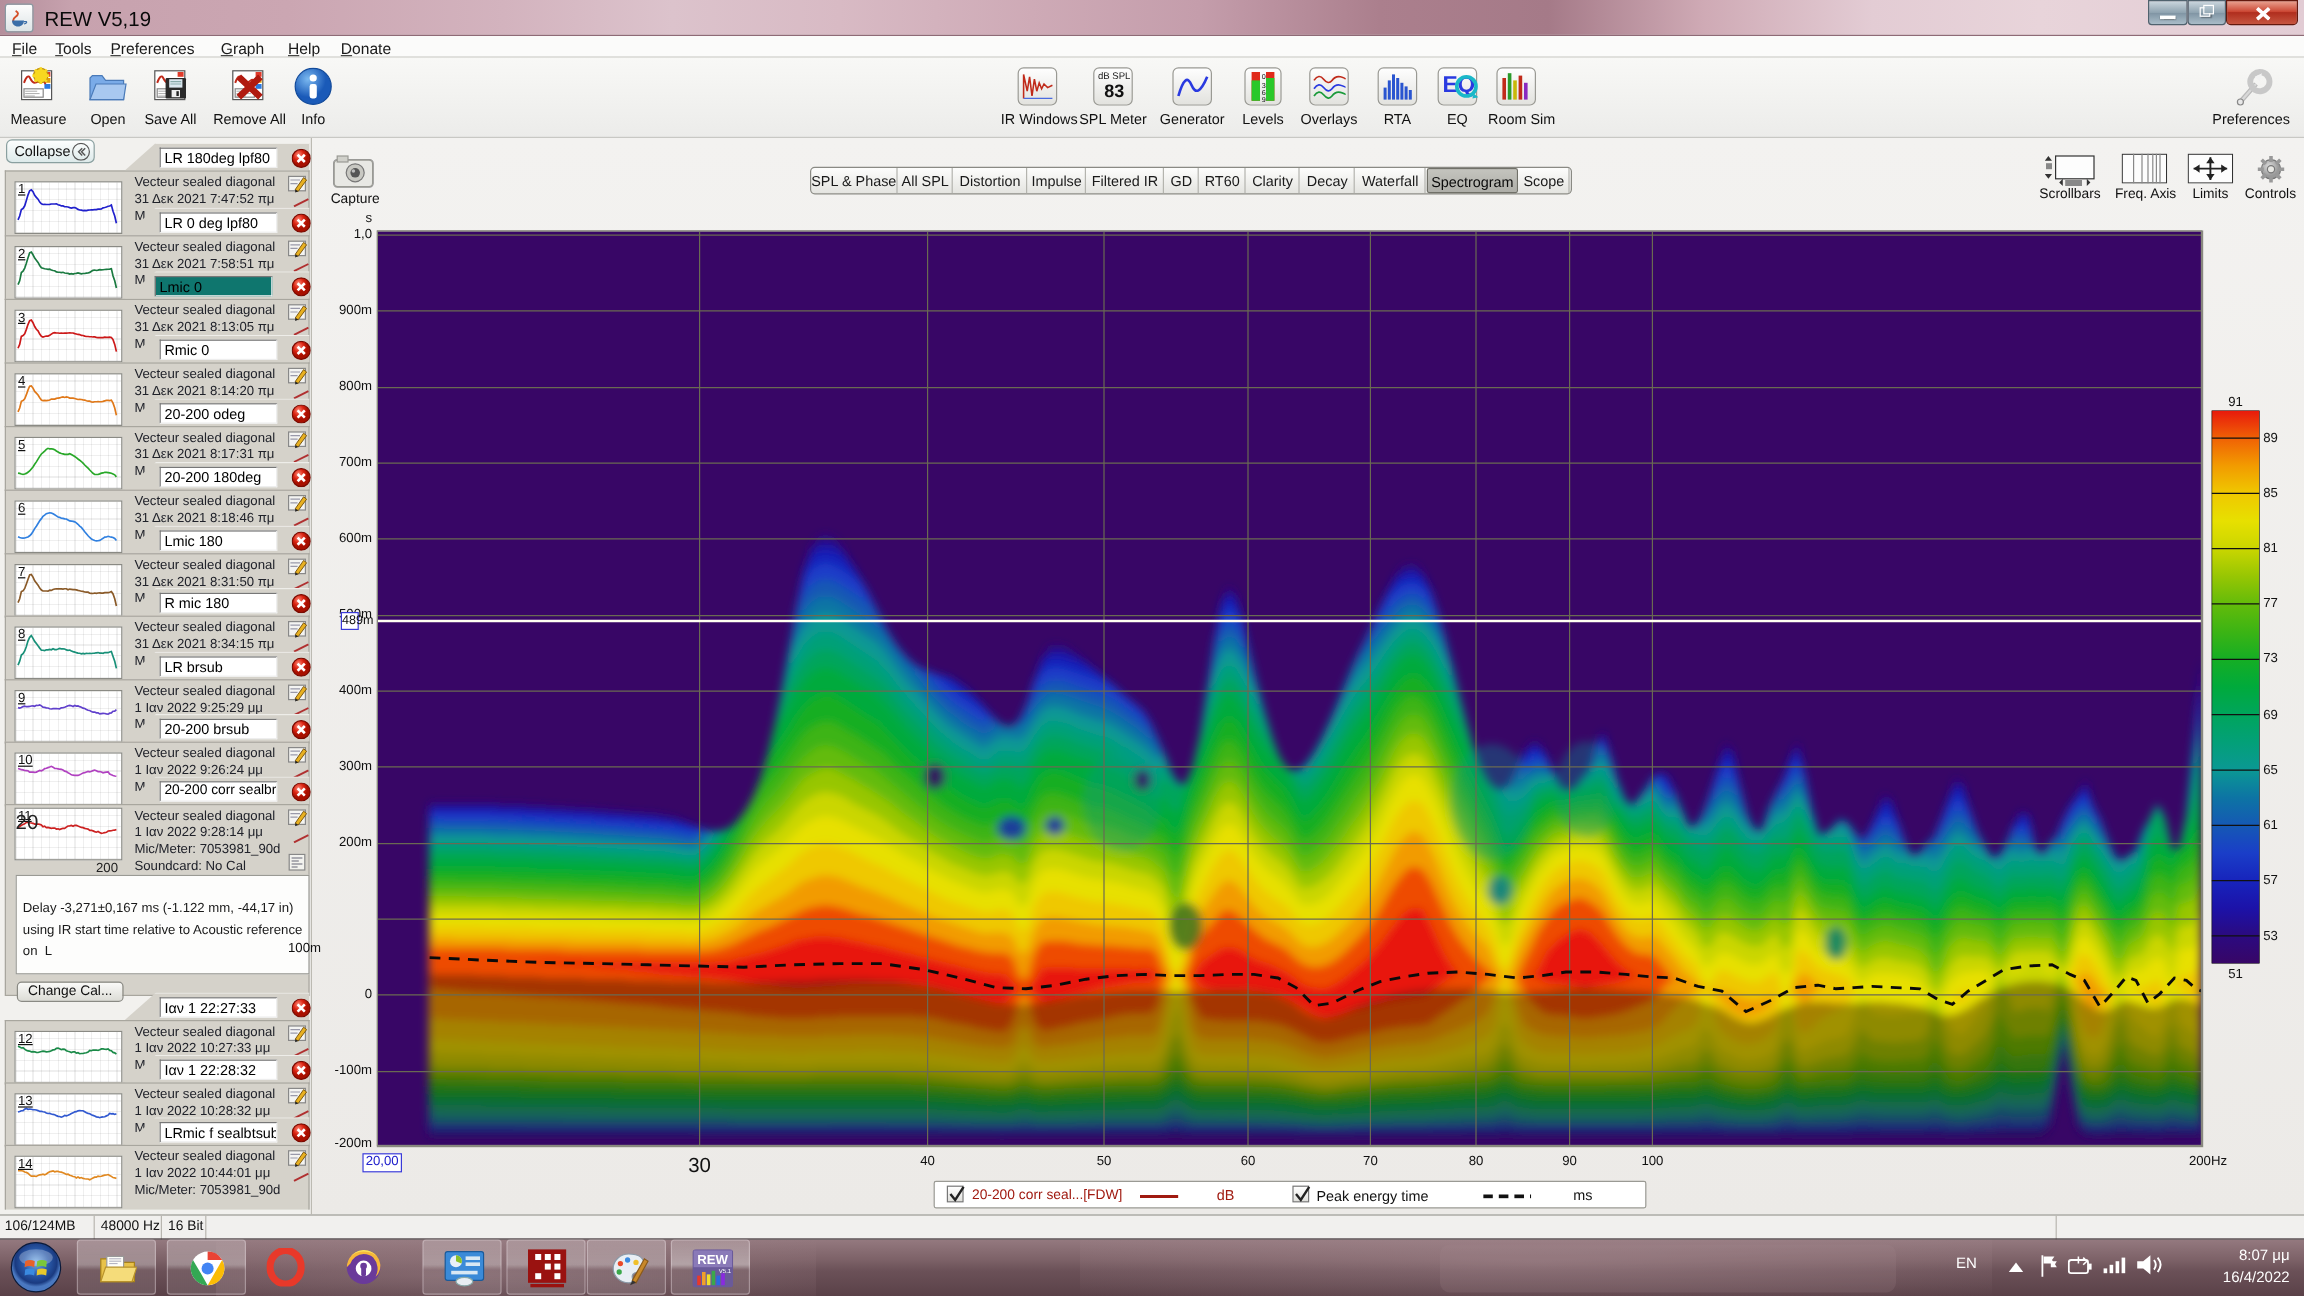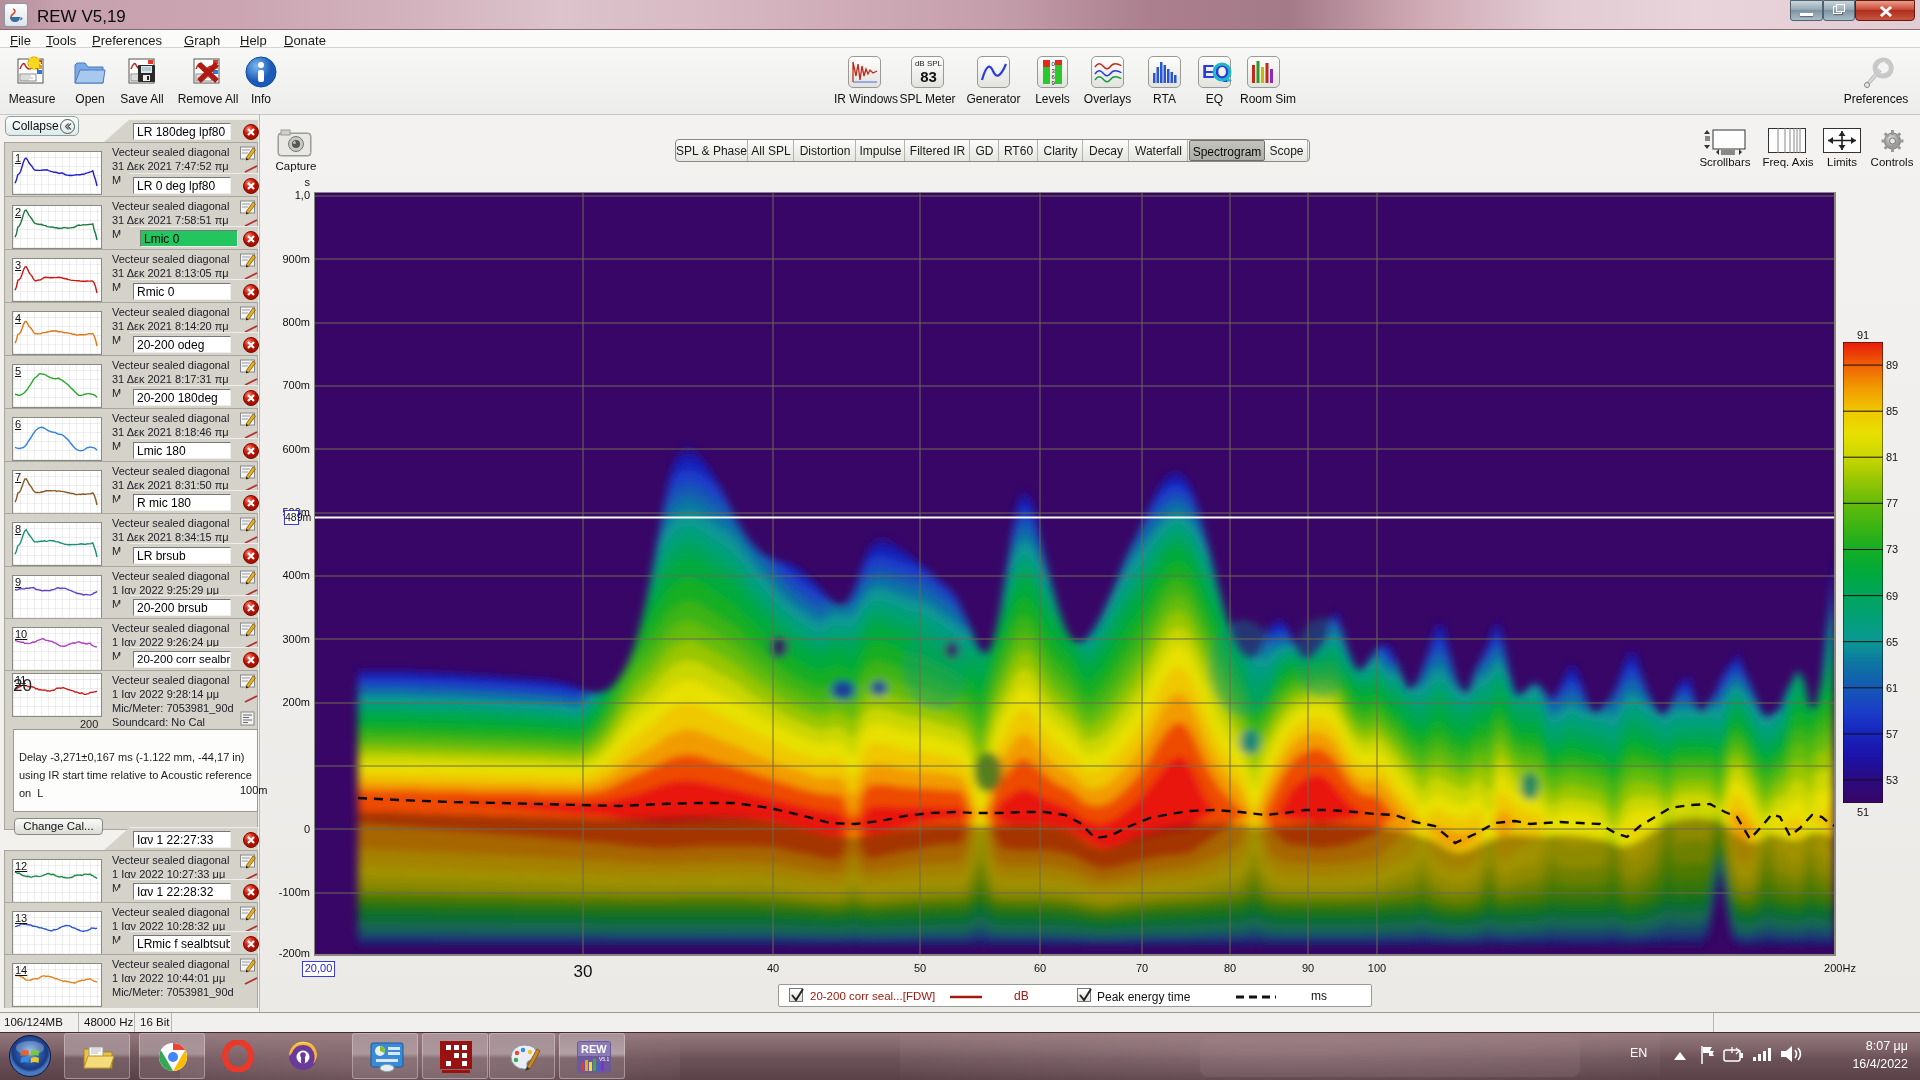--- a/index.html
+++ b/index.html
@@ -221,21 +221,21 @@
     <path d="M6 13l2.5 1.5L6 15.5z" fill="#222"></path>
   </svg>
 <svg class="ab" style="left:244px;top:219px" width="14" height="8">
     <path d="M1 7 L13 1" stroke="#b03030" stroke-width="1.6"></path>
   </svg>
 <div class="ab" style="left:12px;top:205px;width:90px;height:44px;background:#fff;border:1px solid #8a8a84;background-image:repeating-linear-gradient(90deg,#00000010 0 1px,transparent 1px 7px),repeating-linear-gradient(0deg,#00000010 0 1px,transparent 1px 9px)"><svg width="88" height="42">
       <polyline points="2.0,31.2 3.4,28.0 4.8,21.1 6.2,20.0 7.6,17.4 8.9,13.6 10.3,8.9 11.7,4.7 13.1,4.1 14.5,6.3 15.9,9.1 17.3,10.9 18.7,12.7 20.1,15.2 21.5,17.2 22.8,17.6 24.2,18.0 25.6,18.2 27.0,18.5 28.4,18.3 29.8,19.0 31.2,19.4 32.6,19.6 34.0,20.6 35.4,20.9 36.7,20.9 38.1,21.2 39.5,20.9 40.9,21.5 42.3,21.7 43.7,21.8 45.1,22.4 46.5,22.1 47.9,22.4 49.3,21.9 50.6,21.8 52.0,21.4 53.4,21.8 54.8,22.2 56.2,21.9 57.6,21.9 59.0,21.6 60.4,21.5 61.8,21.0 63.2,20.1 64.5,19.3 65.9,19.0 67.3,19.4 68.7,19.1 70.1,18.7 71.5,18.9 72.9,18.8 74.3,18.6 75.7,18.5 77.1,18.4 78.4,18.3 79.8,17.9 81.2,24.0 82.6,28.0 84.0,34.0" fill="none" stroke="#1a7a40" stroke-width="1.4"></polyline>
     </svg><div class="ab" style="left:2px;top:0px;font-size:11px;text-decoration:underline;color:#111">2</div></div>
 <div class="ab" style="left:4px;top:249px;width:254px;height:54px;background:#d5d2ca;border:1px solid #a8a69e;border-bottom:none"></div>
 <div class="ab" style="left:104px;top:226px;width:154px;height:23px;background:#d5d2ca;border-top:1px solid #eeede9;clip-path:polygon(26px 0,100% 0,100% 100%,0 100%,0 23px)"></div>
-<div class="ab" style="left:140px;top:230px;width:98px;height:17px;background:#22c55e;border:1px solid #777;border-right-color:#eee;border-bottom-color:#eee;font-size:12px;padding:1px 0 0 3px;white-space:nowrap;overflow:hidden">Lmic 0</div>
+<div class="ab" style="left:129px;top:230px;width:98px;height:17px;background:#0f766e;border:1px solid #777;border-right-color:#eee;border-bottom-color:#eee;font-size:12px;padding:1px 0 0 3px;white-space:nowrap;overflow:hidden">Lmic 0</div>
 <div class="ab" style="left:243px;top:231px"><svg width="16" height="16">
       <defs>
         <radialGradient id="xg243231" cx="35%" cy="30%">
           <stop offset="0" stop-color="#ff8876"></stop>
           <stop offset="0.6" stop-color="#d82210"></stop>
           <stop offset="1" stop-color="#a81000"></stop>
         </radialGradient>
       </defs>
       <circle cx="8" cy="8" r="7.5" fill="url(#xg243231)" stroke="#7a0a00"></circle>
       <path d="M5 5l6 6M11 5l-6 6" stroke="#fff" stroke-width="2.2"></path>

